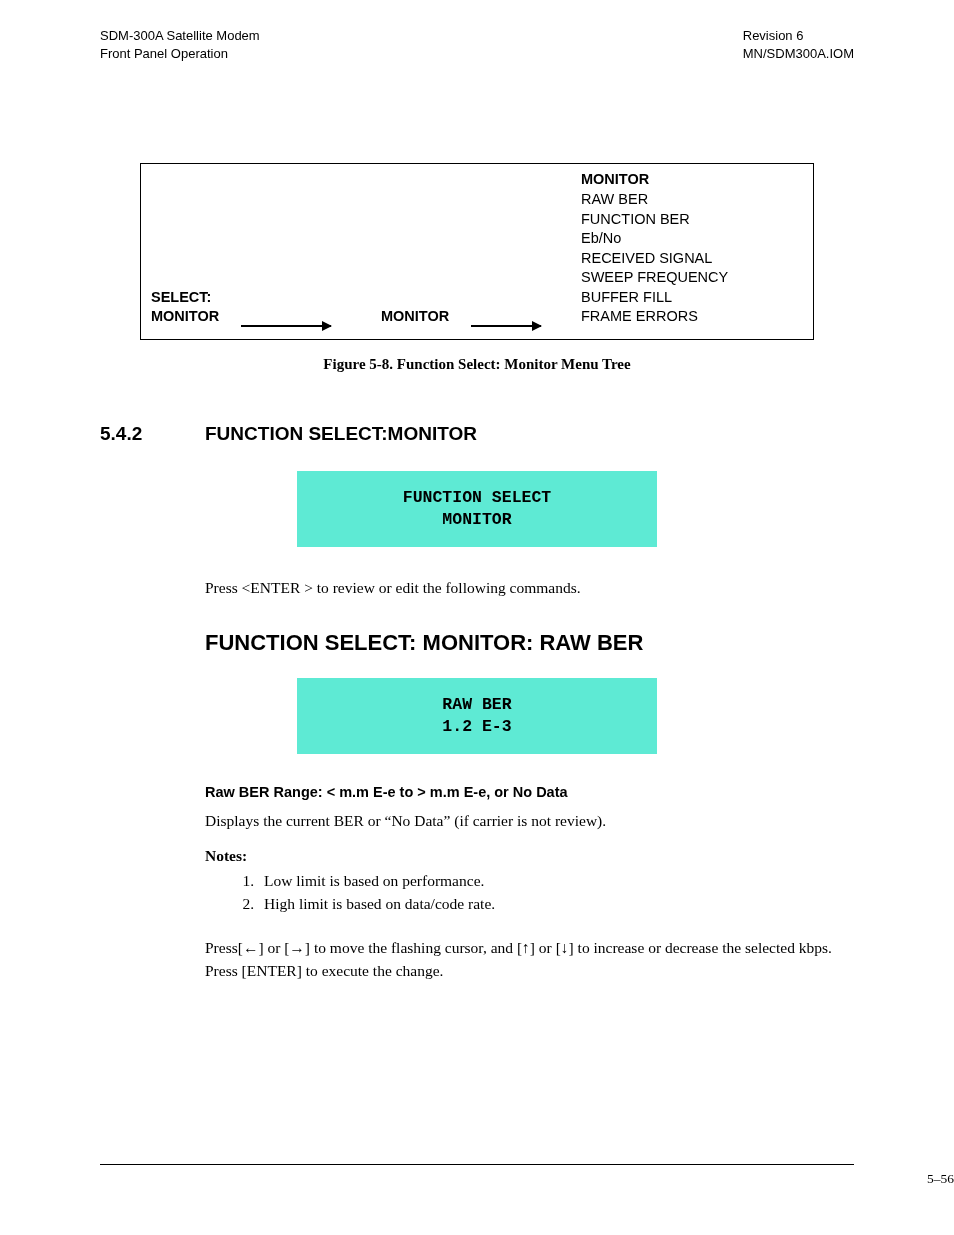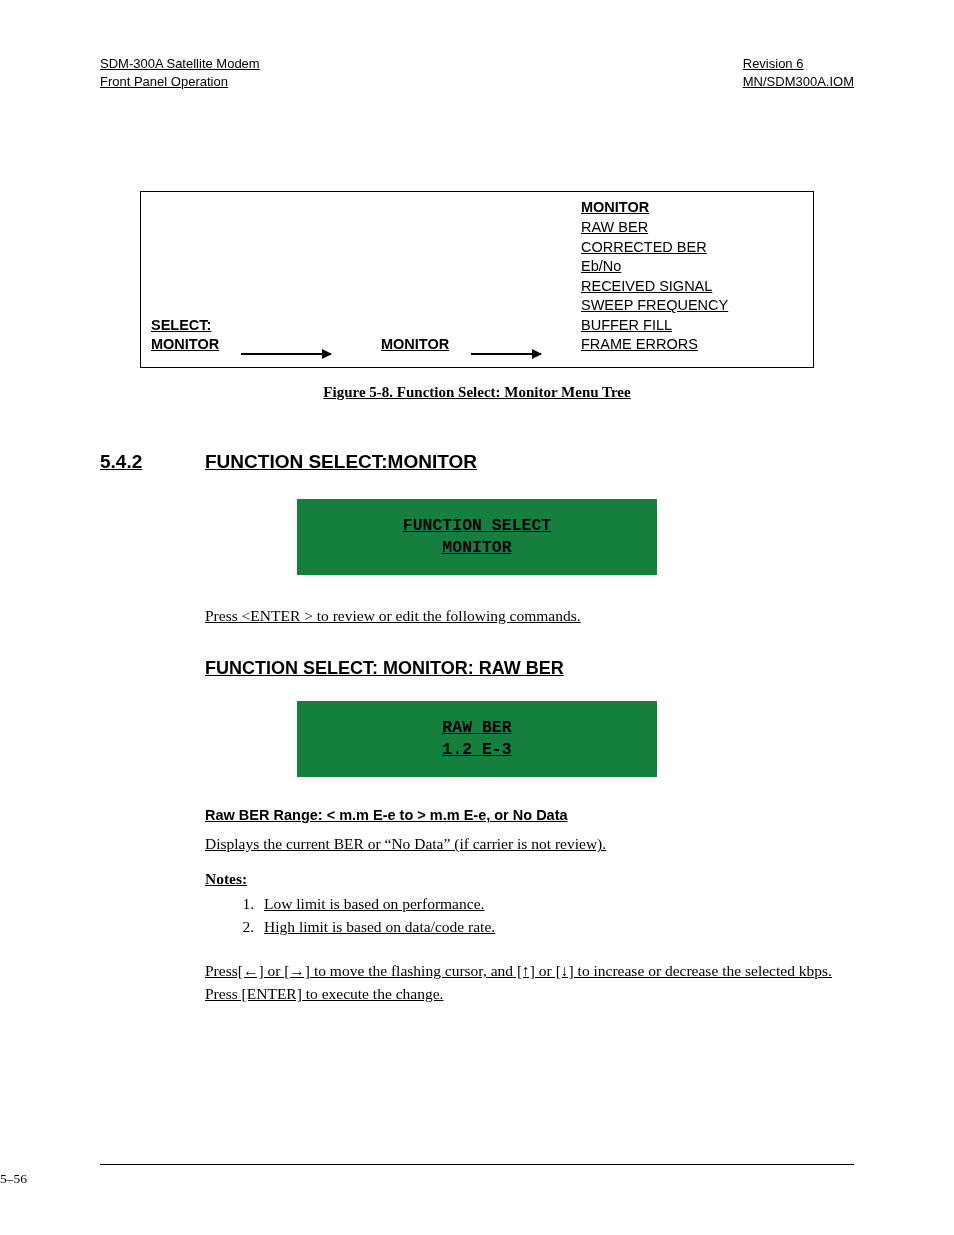--- a/index.html
+++ b/index.html
@@ -7,23 +7,22 @@
     padding: 0;
     font-family: "Times New Roman", Times, serif;
     font-size: 15px;
     color: #000;
     background: #fff;
   }
   .page {
     width: 954px;
     height: 1235px;
     box-sizing: border-box;
-    padding: 55px 100px 40px 100px;
+    padding: 27px 100px 40px 100px;
     position: relative;
-    text-decoration: underline;
   }
   .header {
     display: flex;
     justify-content: space-between;
     font-family: Arial, Helvetica, sans-serif;
     font-size: 13px;
     line-height: 1.4;
     margin-bottom: 100px;
   }
   .header-left, .header-right { display: flex; flex-direction: column; }
@@ -76,21 +75,21 @@
   .section-heading {
     font-family: Arial, Helvetica, sans-serif;
     font-weight: bold;
     font-size: 19px;
     display: flex;
     margin-bottom: 26px;
   }
   .section-number { width: 105px; }
 
   .lcd-block {
-    background: #15803d;
+    background: #5eead4;
     width: 340px;
     margin: 0 auto 30px auto;
     padding: 16px 10px;
     text-align: center;
     font-family: "Courier New", Courier, monospace;
     font-weight: bold;
     font-size: 16.5px;
     line-height: 1.35;
   }
 
@@ -98,21 +97,21 @@
     margin: 0 0 30px 105px;
     font-size: 15.5px;
     line-height: 1.45;
   }
   .body-text.tight { margin-bottom: 14px; }
   .body-text.wide { margin-left: 105px; margin-right: 0; }
 
   .sub-heading {
     font-family: Arial, Helvetica, sans-serif;
     font-weight: bold;
-    font-size: 18px;
+    font-size: 22px;
     margin: 12px 0 22px 105px;
   }
 
   .range-line {
     font-family: Arial, Helvetica, sans-serif;
     font-weight: bold;
     font-size: 14.5px;
     margin: 0 0 10px 105px;
   }
 
@@ -134,21 +133,21 @@
     left: 100px;
     right: 100px;
     bottom: 70px;
     border-top: 1px solid #000;
   }
   .page-number {
     position: absolute;
     left: 0;
     right: 0;
     bottom: 48px;
-    text-align: left;
+    text-align: right;
     font-size: 13.5px;
   }
 </style>
 </head>
 <body>
 
 <div class="page">
 
   <div class="header">
     <div class="header-left">
@@ -172,21 +171,21 @@
         </div>
       <div class="mt-col2">
         <span>MONITOR</span>
       </div>
       <div class="mt-arrow2">
           <span class="arrow short"></span>
         </div>
       <div class="mt-col3">
         <div class="bold">MONITOR</div>
         <div>RAW BER</div>
-        <div>CORRECTED BER</div>
+        <div>FUNCTION BER</div>
         <div>Eb/No</div>
         <div>RECEIVED SIGNAL</div>
         <div>SWEEP FREQUENCY</div>
         <div>BUFFER FILL</div>
         <div>FRAME ERRORS</div>
       </div>
     </div>
   </div>
 
   <div class="figure-caption">Figure 5-8.  Function Select: Monitor Menu Tree</div>

